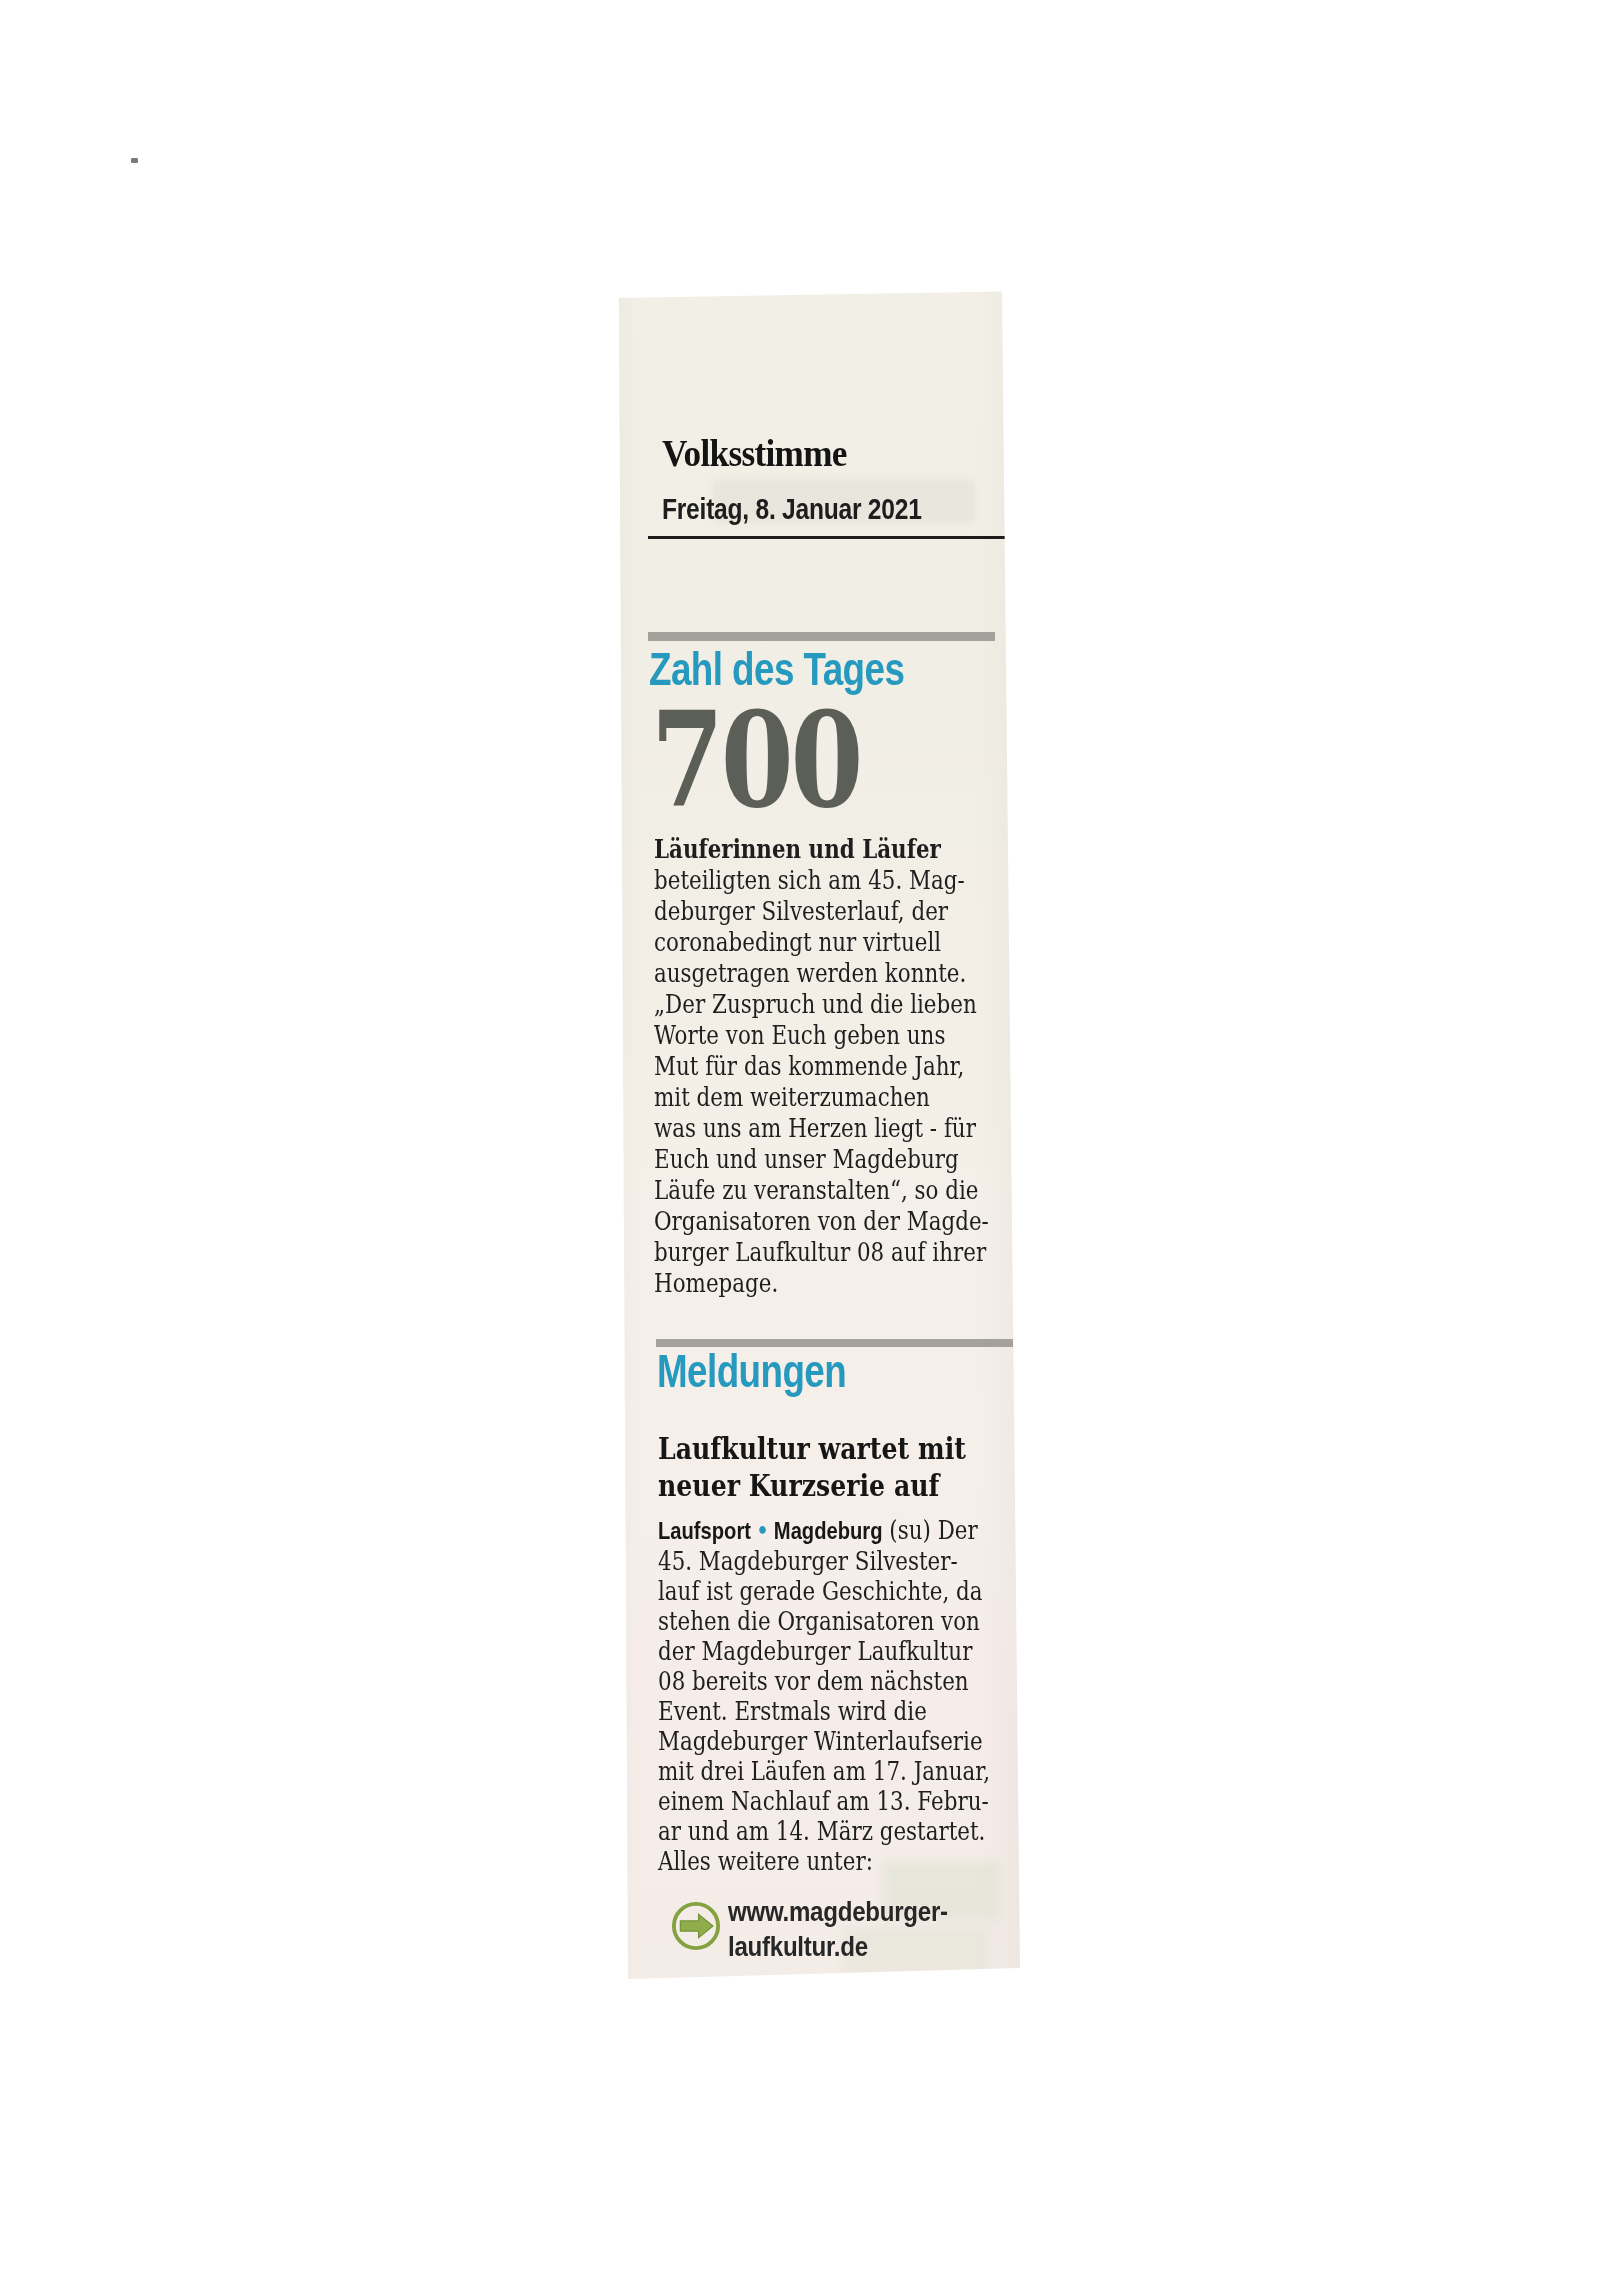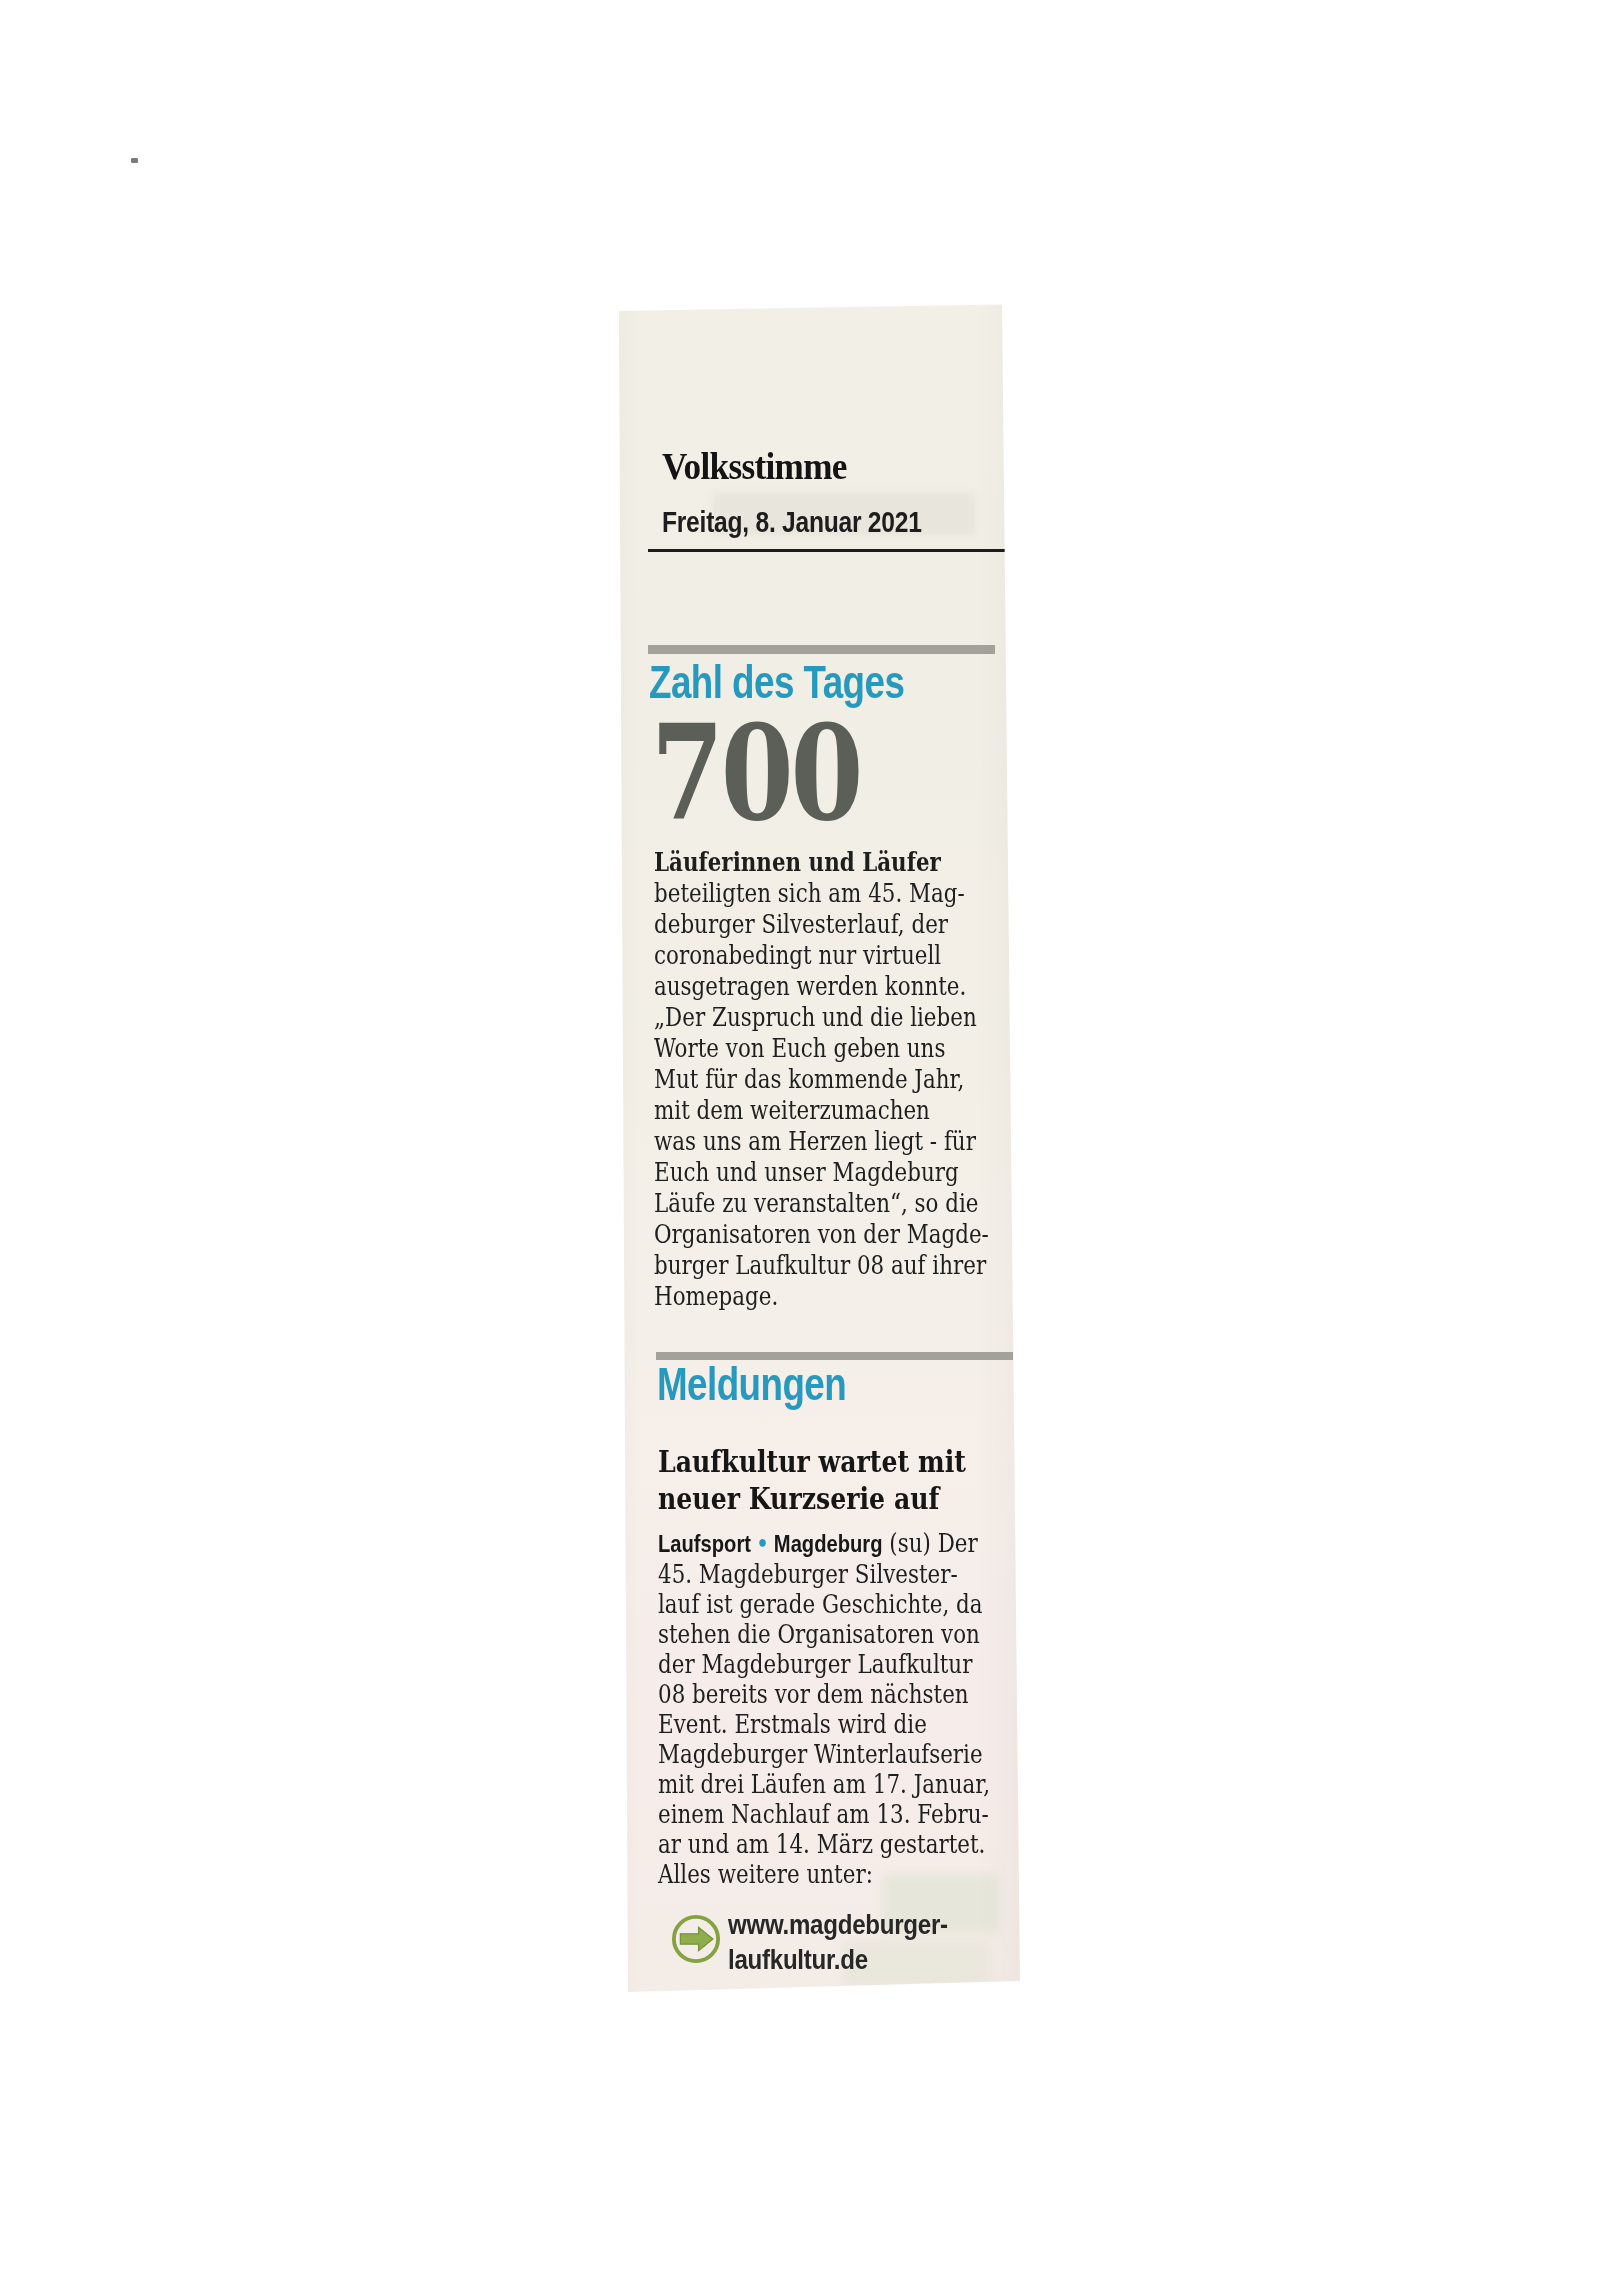--- a/index.html
+++ b/index.html
@@ -11,21 +11,21 @@
     overflow:hidden;
   }
   .page{position:absolute;inset:0;}
   
   .speck{
     position:absolute;left:131px;top:158px;width:6.5px;height:4.6px;
     background:#5a5a58;border-radius:1.3px;opacity:.8;
   }
   
   .paper{
-    position:absolute;left:615px;top:298px;width:412px;height:1702px;
+    position:absolute;left:615px;top:285px;width:412px;height:1702px;
     background:
       linear-gradient(90deg, rgba(0,0,0,0.018) 0%, rgba(0,0,0,0) 6%, rgba(0,0,0,0) 88%, rgba(0,0,0,0.03) 100%),
       linear-gradient(180deg,#f2efe6 0%,#f1eee5 22%,#f3efe7 45%,#f5efe9 62%,#f6edea 82%,#f4ece7 100%);
     clip-path:polygon(3.9px 13px, 387px 6.5px, 405px 1683px, 13px 1694px);
     box-shadow:
       inset -3.9px 0 6.5px -3.9px rgba(70,55,45,.28),
       inset 0 -5.9px 7.9px -4.6px rgba(70,55,45,.22),
       inset 0 4.6px 5.9px -4.6px rgba(70,55,45,.14);
     text-decoration: underline;
   }

